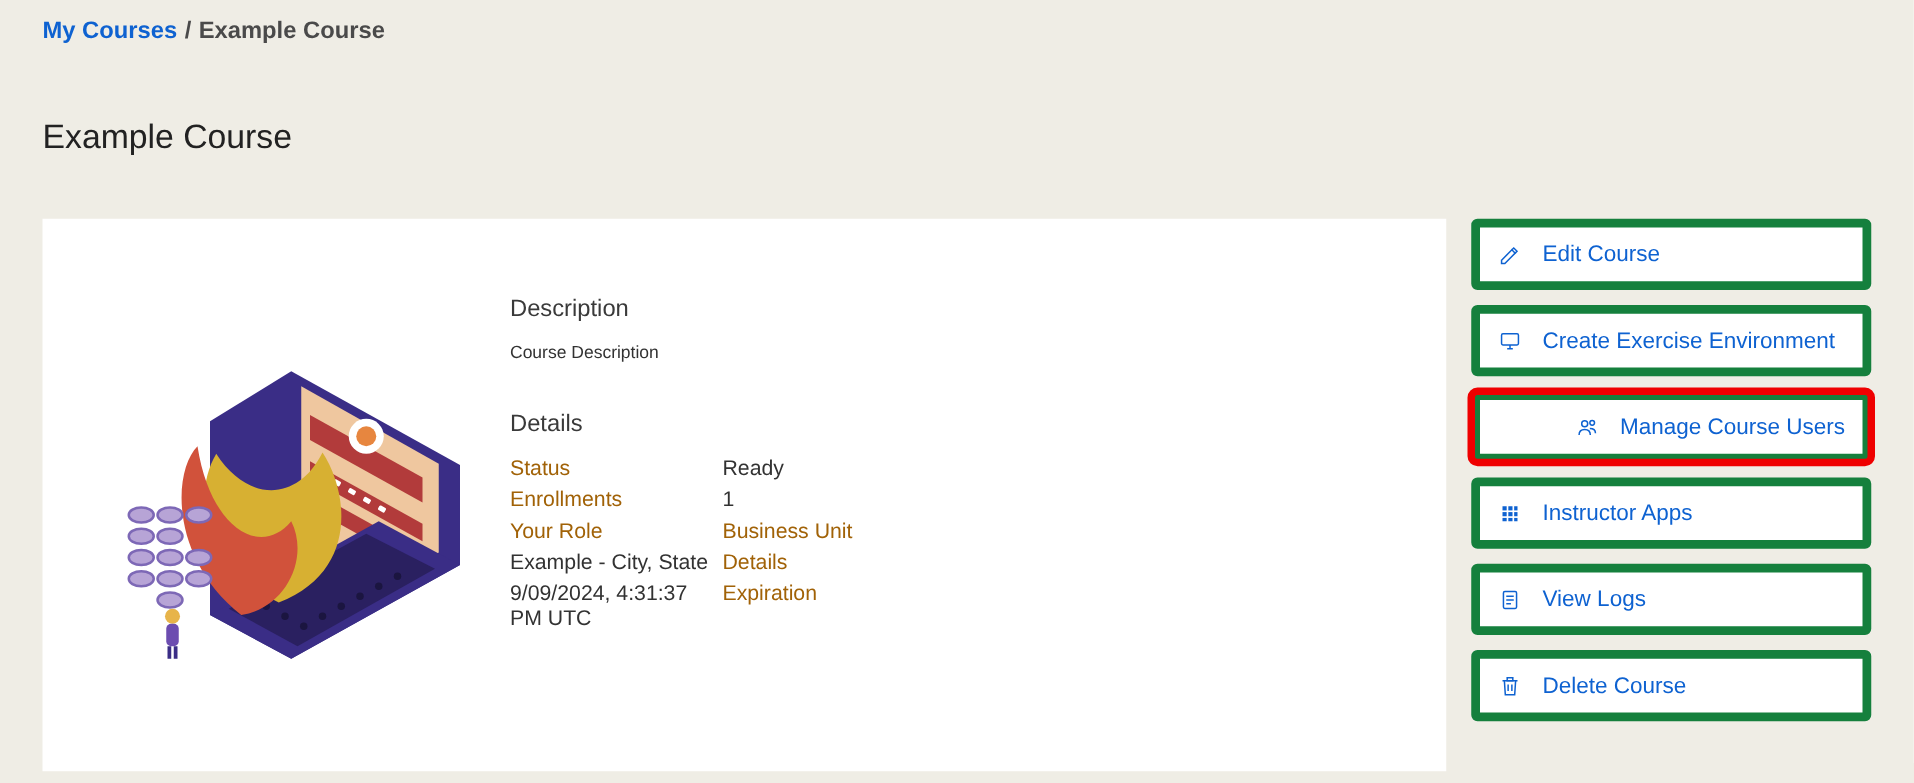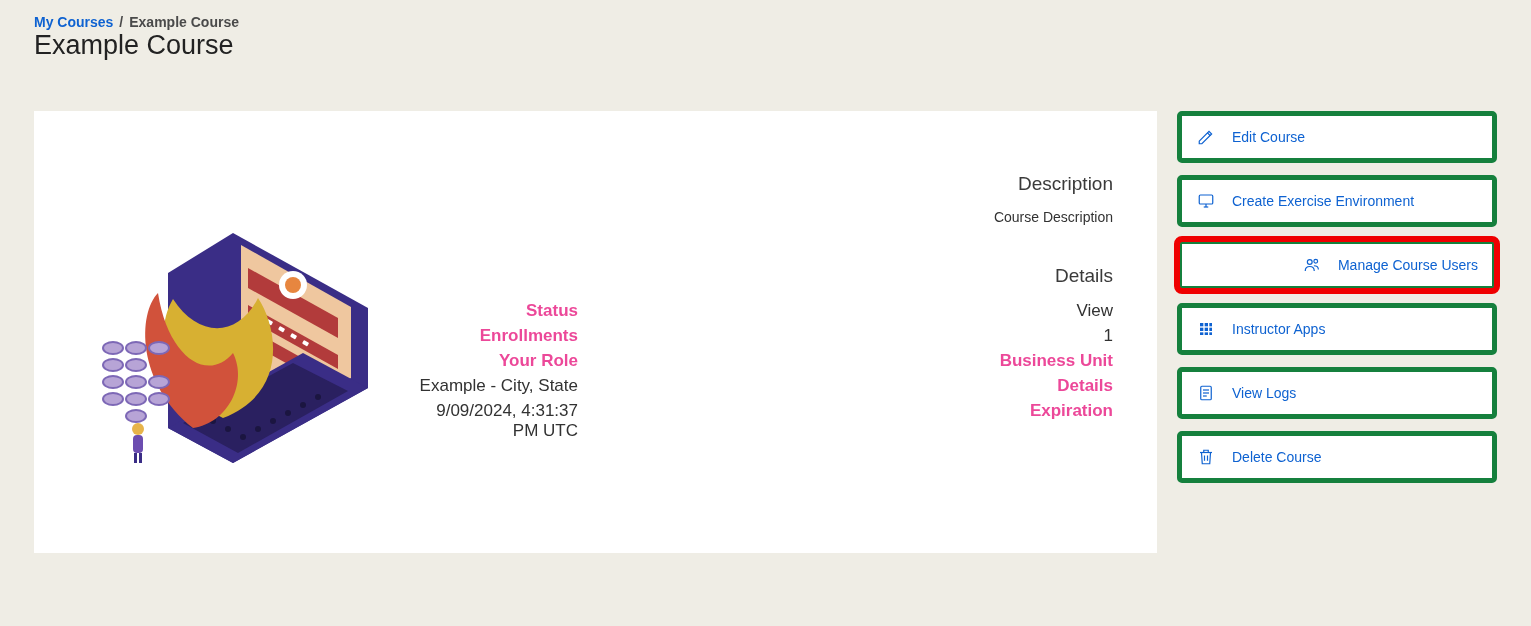--- a/index.html
+++ b/index.html
@@ -4,22 +4,23 @@
   <style>
     * { box-sizing: border-box; margin: 0; padding: 0; }
     body {
       background: #efede5;
       font-family: -apple-system, BlinkMacSystemFont, "Segoe UI", Arial, sans-serif;
       padding: 14px 34px;
       color: #222;
       width: 1531px;
     }
     .breadcrumb {
-      font-size: 14px;
+      font-size: 19px;
       font-weight: 700;
+      margin-bottom: 58px;
       display: flex;
       gap: 6px;
       align-items: center;
     }
     .breadcrumb .link { color: #0e62d1; }
     .breadcrumb .sep { color: #4a4a4a; font-weight: 600; }
     .breadcrumb .current { color: #4a4a4a; font-weight: 600; }
 
     .page-title {
       font-size: 27px;
@@ -34,21 +35,20 @@
       align-items: flex-start;
     }
 
     .card {
       background: #fff;
       padding: 62px 44px 80px 44px;
       width: 1140px;
       display: flex;
       gap: 30px;
       align-items: flex-start;
-      text-align: right;
     }
 
     .illustration {
       width: 300px;
       flex-shrink: 0;
     }
     .illustration svg { display: block; }
 
     .info { flex: 1; padding-top: 0; }
 
@@ -58,41 +58,41 @@
       color: #3a3a3a;
       margin-bottom: 14px;
     }
     .desc-text {
       font-size: 14px;
       color: #323232;
       margin-bottom: 40px;
     }
 
     .details-table { display: grid; grid-template-columns: 170px 1fr; row-gap: 5px; font-size: 17px; }
-    .details-table .label { color: #ec4899; font-weight: bold; }
+    .details-table .label { color: #a16207; }
     .details-table .val { color: #323232; }
 
     .actions {
       width: 320px;
       display: flex;
       flex-direction: column;
       gap: 12px;
       flex-shrink: 0;
     }
     .action-btn {
       display: flex;
       align-items: center;
       gap: 16px;
       width: 100%;
       padding: 11px 14px 11px 14px;
       background: #fff;
-      border: 5px solid #15803d;
+      border: 7px solid #15803d;
       border-radius: 5px;
       color: #0e62d1;
-      font-size: 14px;
+      font-size: 18px;
       cursor: pointer;
       text-align: left;
     }
     .action-btn .icon { width: 20px; height: 20px; display: inline-flex; align-items: center; justify-content: center; }
     .action-btn svg { stroke: #0e62d1; fill: none; stroke-width: 1.6; }
     .action-btn .fill svg { fill: #0e62d1; stroke: none; }
     .action-btn.highlight { outline: 6px solid #ef0000; outline-offset: -3px; justify-content: flex-end; }
   </style>
 </head>
 <body>
@@ -170,21 +170,21 @@
       </svg>
     </div>
 
     <div class="info">
       <div class="sec-heading">Description</div>
       <div class="desc-text">Course Description</div>
 
       <div class="sec-heading">Details</div>
       <div class="details-table">
         <div class="label">Status</div>
-        <div class="val">View</div>
+        <div class="val">Ready</div>
         <div class="label">Enrollments</div>
         <div class="val">1</div>
         <div class="label">Your Role</div>
         <div class="label">Business Unit</div>
         <div class="val">Example - City, State</div>
         <div class="label">Details</div>
         <div class="val">9/09/2024, 4:31:37 PM UTC</div>
         <div class="label">Expiration</div>
       </div>
     </div>

